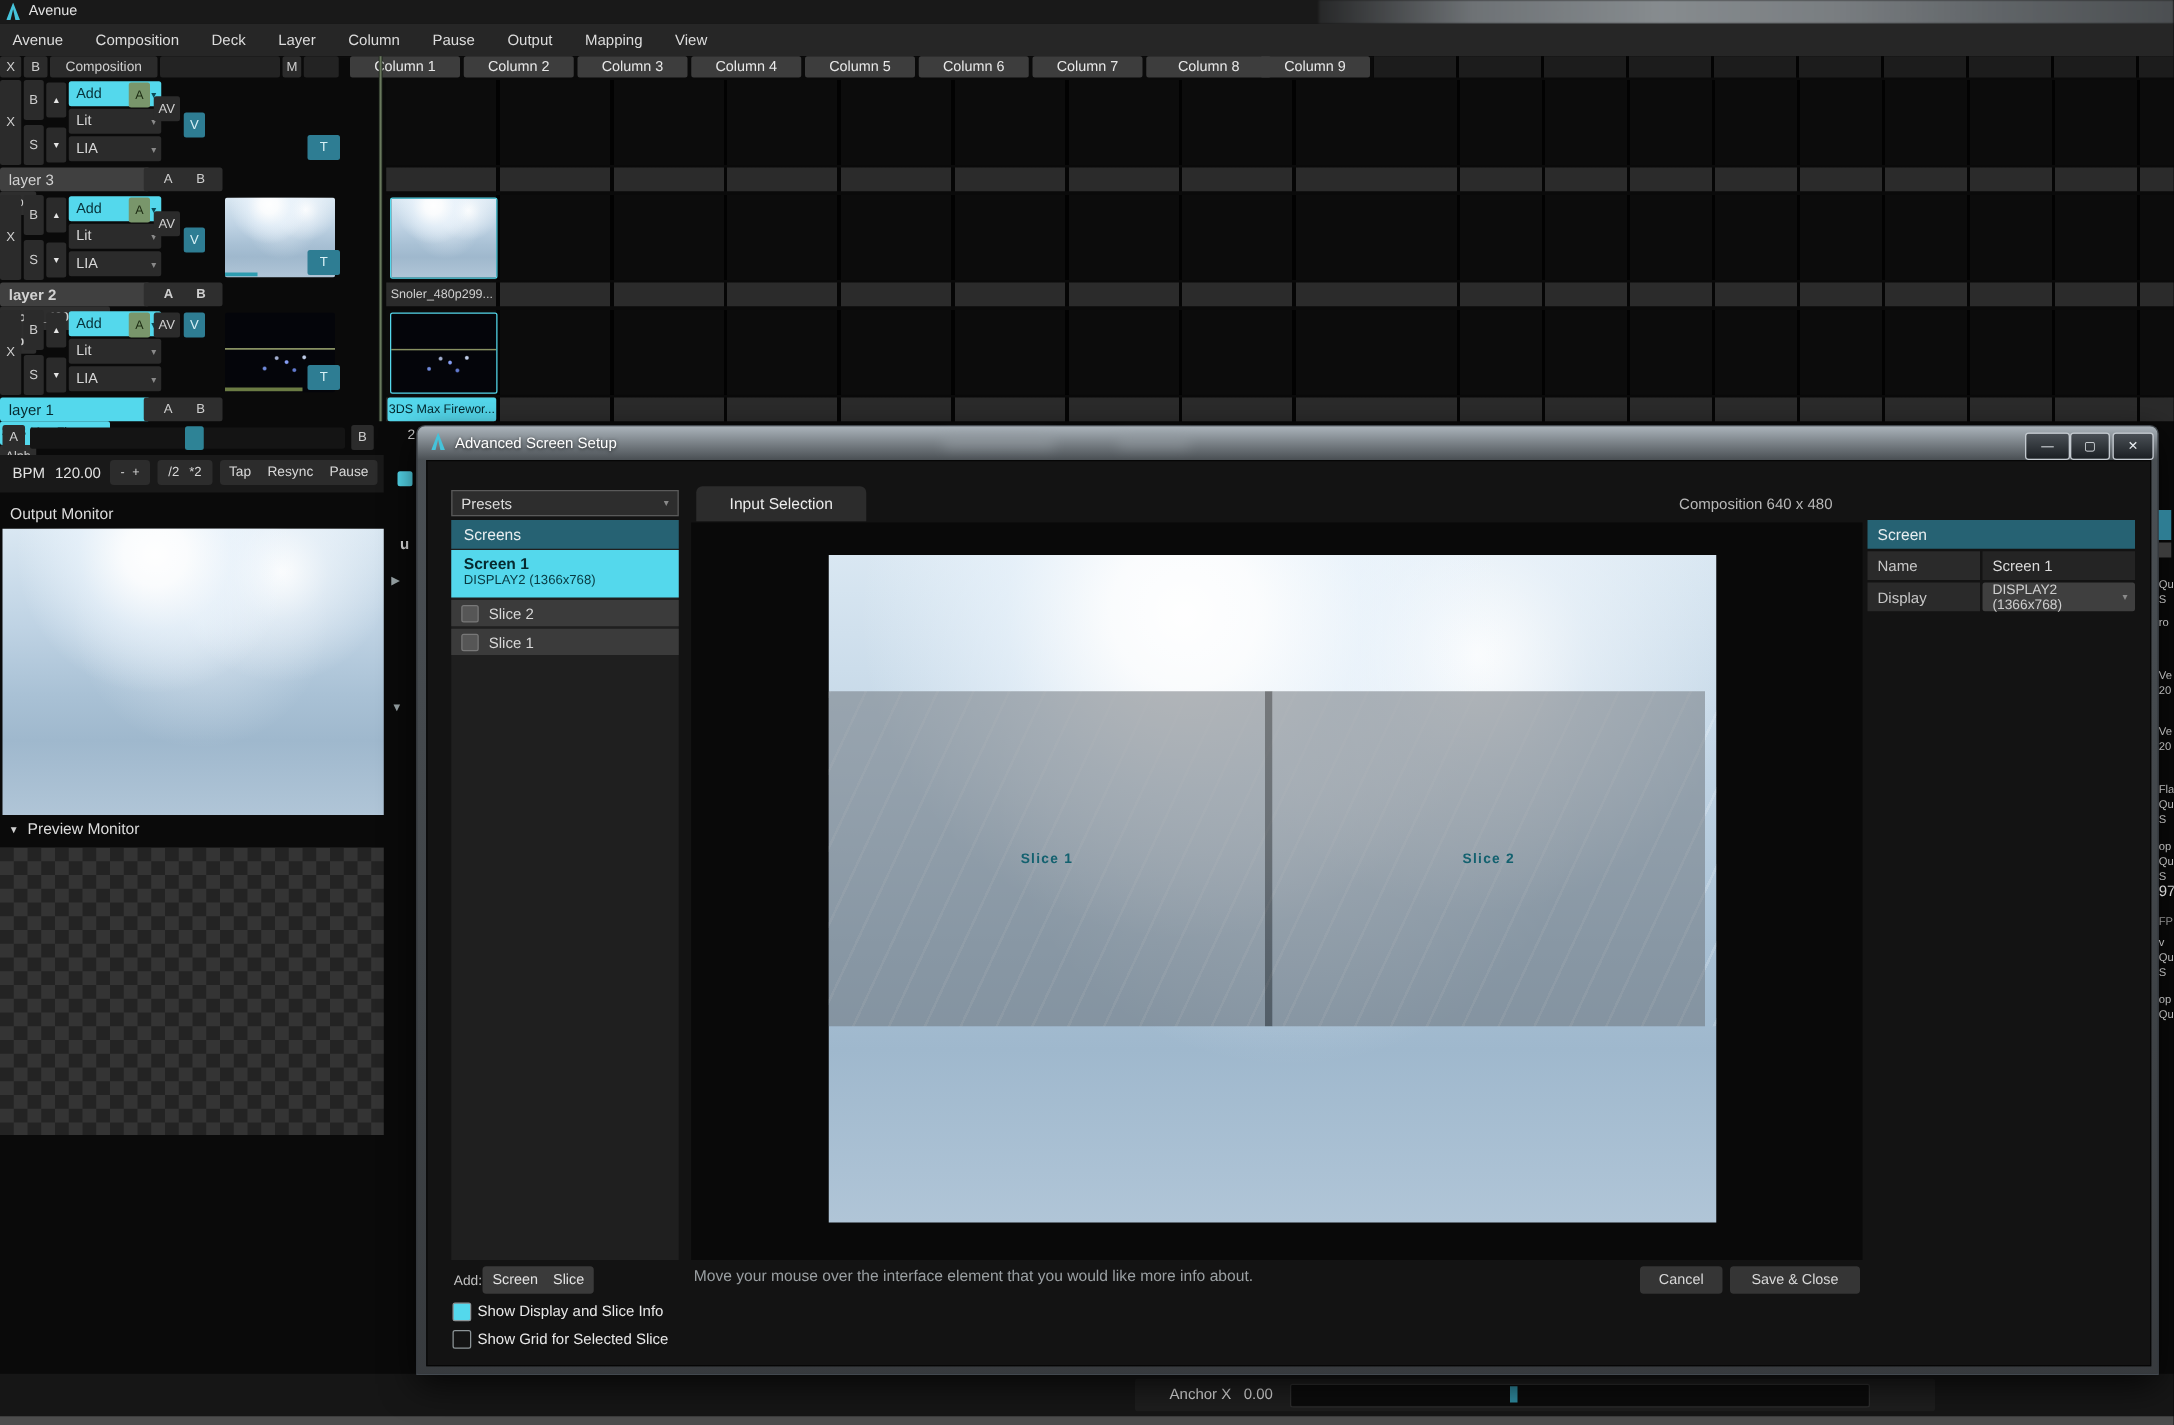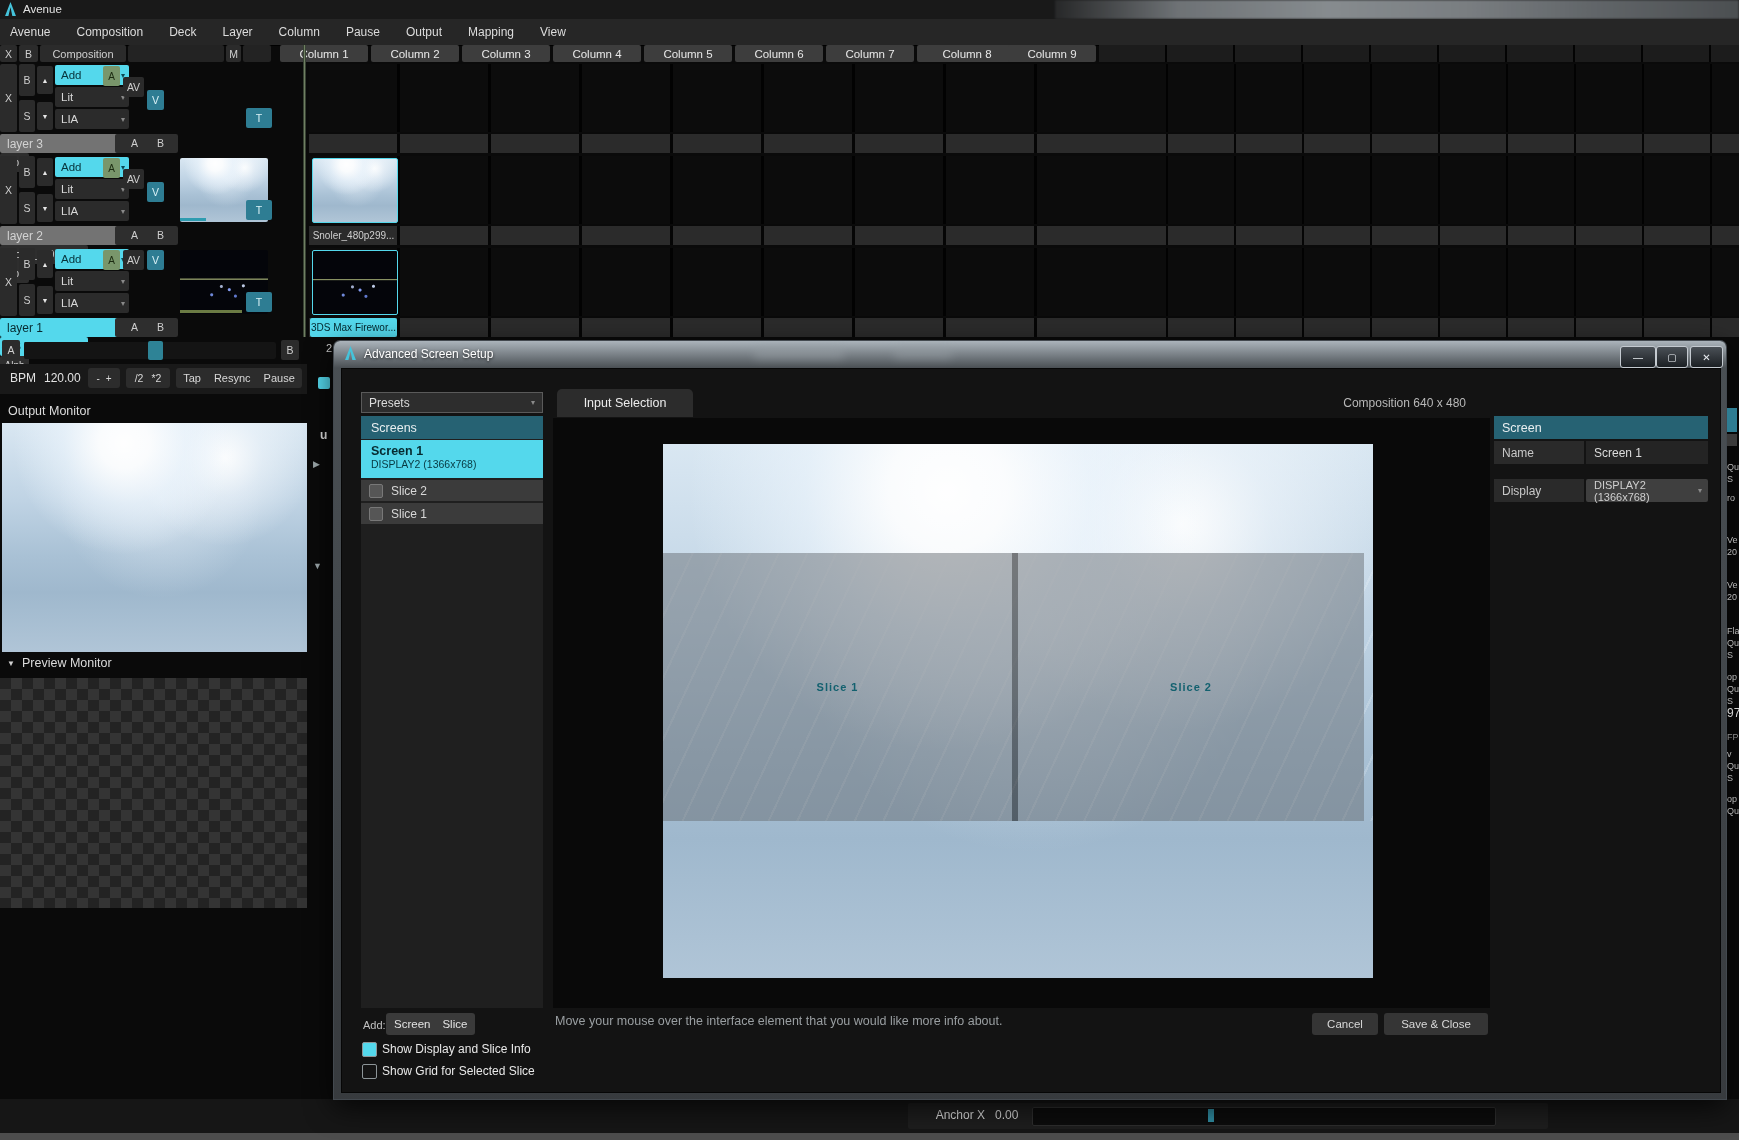--- a/index.html
+++ b/index.html
@@ -33,21 +33,21 @@
   .bitem.sel{background:#54d8ec;color:#07333b;}
   .caret{font-size:8px;color:#8a8a8a;}
   .bitem.sel .caret{color:#0a4a56;}
   .ca{left:103px;top:2px;width:17px;height:20px;background:#79966b;color:#1c2b12;font-size:10px;}
   .cav{left:123px;top:13px;width:21px;height:20px;}
   .cv{left:147px;top:26px;width:17px;height:20px;background:#2e7d93;color:#d9f1f6;}
   .flat .cav{top:2px;} .flat .cv{top:2px;}
   .cthumb{left:180px;top:2px;width:88px;height:64px;border-radius:2px;}
   .ct{left:246px;top:44px;width:26px;height:20px;background:#2e7d93;color:#d9f1f6;}
   .lbl{position:absolute;left:0;width:302px;height:19px;}
-  .lname{left:0;top:0;width:113px;height:19px;background:#737373;border-radius:2px;display:flex;align-items:center;
+  .lname{left:0;top:0;width:113px;height:19px;background:#404040;border-radius:2px;display:flex;align-items:center;
          padding-left:7px;font-size:12px;color:#d2d2d2;}
   .lname.active{background:#54d8ec;color:#062a30;}
   .labcell{left:115px;top:0;width:63px;height:19px;background:#2e2e2e;border-radius:2px;font-size:10.5px;color:#cfcfcf;}
   .labcell span{position:absolute;top:3px;}
   .lclip{left:180px;top:0;width:88px;height:19px;background:#2e2e2e;border-radius:2px;display:flex;align-items:center;
          justify-content:center;font-size:10px;color:#cfcfcf;white-space:nowrap;overflow:hidden;}
   .lclip.active{background:#54d8ec;color:#03272e;}
   .lalph{left:271px;top:0;width:29px;height:19px;background:#2e2e2e;border-radius:2px;display:flex;align-items:center;
          justify-content:center;font-size:10px;color:#cfcfcf;}
   
@@ -199,21 +199,21 @@
           <span class="caret">▾</span>
         </div>
     </div>
     <div class="cell ca">A</div>
     <div class="cell cav">AV</div>
     <div class="cell cv">V</div>
     <div class="cthumb sky" style="position:absolute;"></div>
     <div class="abs" style="left:180px;top:62px;width:26px;height:3px;background:#2e9cb0;"></div>
     <div class="cell ct">T</div>
   </div>
-  <div class="lbl" style="top:226px;">
+  <div class="lbl" style="top:226px;font-weight:bold;">
     <div class="lname">layer 2</div>
     <div class="cell labcell">
       <span style="left:16px;">A</span>
       <span style="left:42px;">B</span>
     </div>
     <div class="lclip">Snoler_480p299...</div>
     <div class="lalph">Alph</div>
   </div>
   <div class="grow" style="top:156px;"></div>
   <div class="growb" style="top:156px;"></div>
@@ -380,21 +380,21 @@
           </div>
         </div>
       </div>
 
       <div class="abs" style="left:1152px;top:47px;width:214px;">
         <div class="tealhdr" style="height:23px;padding-left:8px;">Screen</div>
         <div class="flex" style="margin-top:2px;height:23px;">
           <div class="proplabel" style="width:82px;height:23px;">Name</div>
           <div class="propval" style="margin-left:2px;flex:1;height:23px;">Screen 1</div>
         </div>
-        <div class="flex" style="margin-top:15px;height:23px;">
+        <div class="flex" style="margin-top:2px;height:23px;">
           <div class="proplabel" style="width:82px;height:23px;">Display</div>
           <div class="flex" style="margin-left:2px;flex:1;height:23px;background:#3f3f3f;border-radius:2px;justify-content:space-between;padding:0 6px 0 8px;">
             <span style="font-size:11px;color:#cfcfcf;">DISPLAY2 (1366x768)</span>
             <span class="caret">▾</span>
           </div>
         </div>
       </div>
 
       <span class="abs" style="left:21px;top:650px;font-size:11px;color:#c0c0c0;">Add:</span>
       <div class="abs flex" style="left:44px;top:644px;height:22px;background:#3a3a3a;border-radius:3px;padding:0 8px;gap:12px;">

